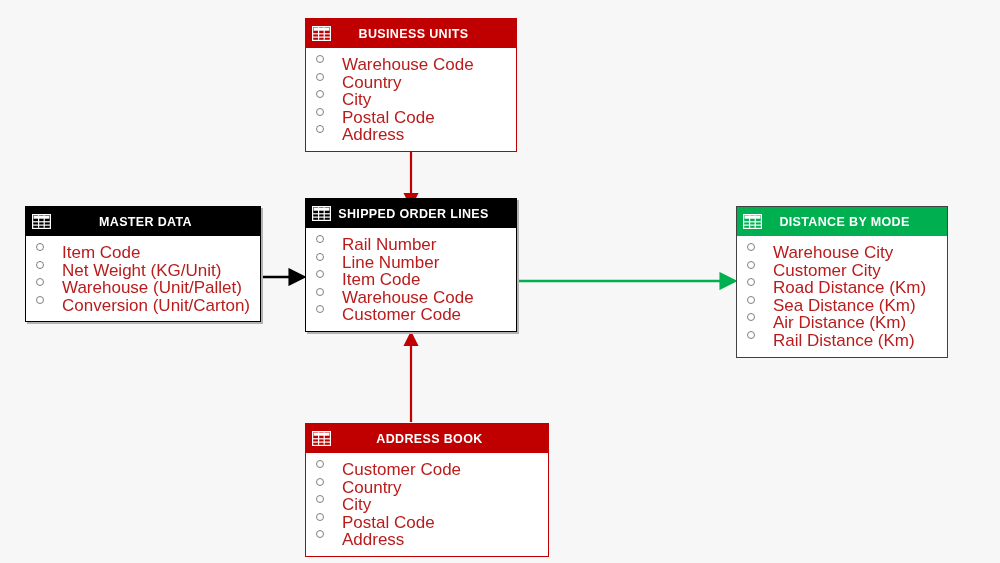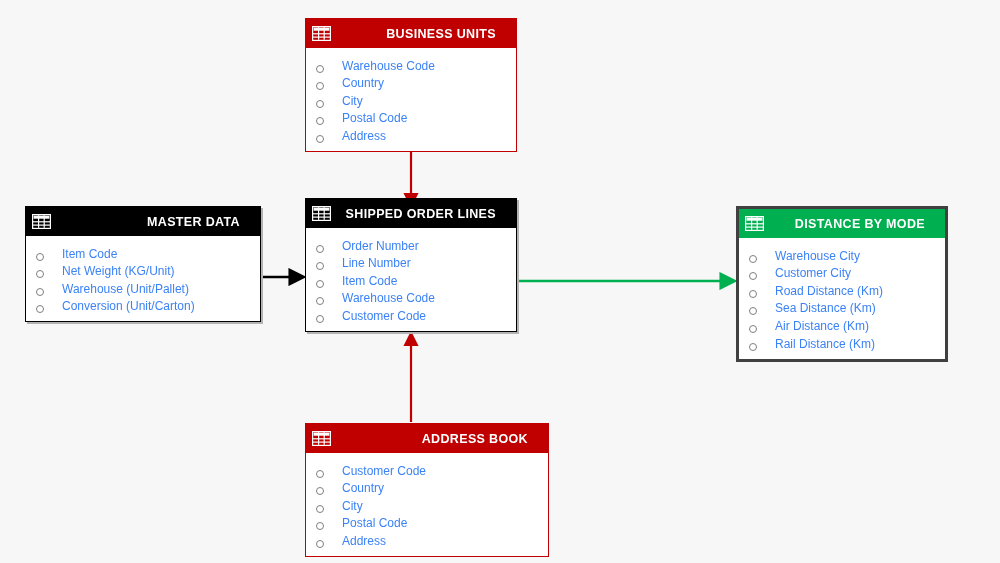--- a/index.html
+++ b/index.html
@@ -30,40 +30,40 @@
   }
   .entity .hdr {
     display: flex;
     align-items: center;
     box-sizing: border-box;
     height: 29px;
     padding: 0 6px;
   }
   .entity .hdr .ttl {
     flex: 1;
-    text-align: right;
+    text-align: center;
     color: #ffffff;
     font-size: 12.5px;
     font-weight: bold;
     letter-spacing: .35px;
     white-space: nowrap;
     padding-right: 14px;
   }
   .entity .body {
     box-sizing: border-box;
     padding: 7px 0 8px 0;
     background: #ffffff;
   }
   .entity .fld {
     display: flex;
-    align-items: flex-end;
+    align-items: flex-start;
     height: 17.6px;
     padding-left: 10px;
-    font-size: 12px;
-    color: #3b82f6;
+    font-size: 17px;
+    color: #b91c1c;
     white-space: nowrap;
   }
   .entity .fld .bullet {
     width: 6px;
     height: 6px;
     border: 1px solid #808080;
     border-radius: 50%;
     margin-right: 18px;
     flex: none;
     background: transparent;
@@ -73,21 +73,21 @@
   .tbl-icon {
     width: 19px;
     height: 15px;
     flex: none;
     display: block;
   }
 
   
   .theme-red  { border: 1px solid #c00000; }
   .theme-red  .hdr { background: #c00000; }
-  .theme-green{ border: 3px solid #404040; }
+  .theme-green{ border: 1px solid #404040; }
   .theme-green .hdr { background: #00b050; }
   .theme-black{
     border: 1px solid #000000;
     box-shadow: 2px 2px 0 0 #b3b3b3;
   }
   .theme-black .hdr { background: #000000; }
 
   
   #canvas line, #canvas polygon { shape-rendering: geometricPrecision; }
 </style>
@@ -192,21 +192,21 @@
       <line x1="1" y1="7.8" x2="18" y2="7.8" stroke="#ffffff" stroke-width="1.2"></line>
       <line x1="1" y1="11.1" x2="18" y2="11.1" stroke="#ffffff" stroke-width="1.2"></line>
       <line x1="6.6" y1="1.2" x2="6.6" y2="13.8" stroke="#ffffff" stroke-width="1.2"></line>
       <line x1="12.2" y1="1.2" x2="12.2" y2="13.8" stroke="#ffffff" stroke-width="1.2"></line>
     </svg>
     <span class="ttl">SHIPPED ORDER LINES</span>
   </div>
   <div class="body">
     <div class="fld">
         <span class="bullet"></span>
-        <span>Order Number</span>
+        <span>Rail Number</span>
       </div>
     <div class="fld">
         <span class="bullet"></span>
         <span>Line Number</span>
       </div>
     <div class="fld">
         <span class="bullet"></span>
         <span>Item Code</span>
       </div>
     <div class="fld">

